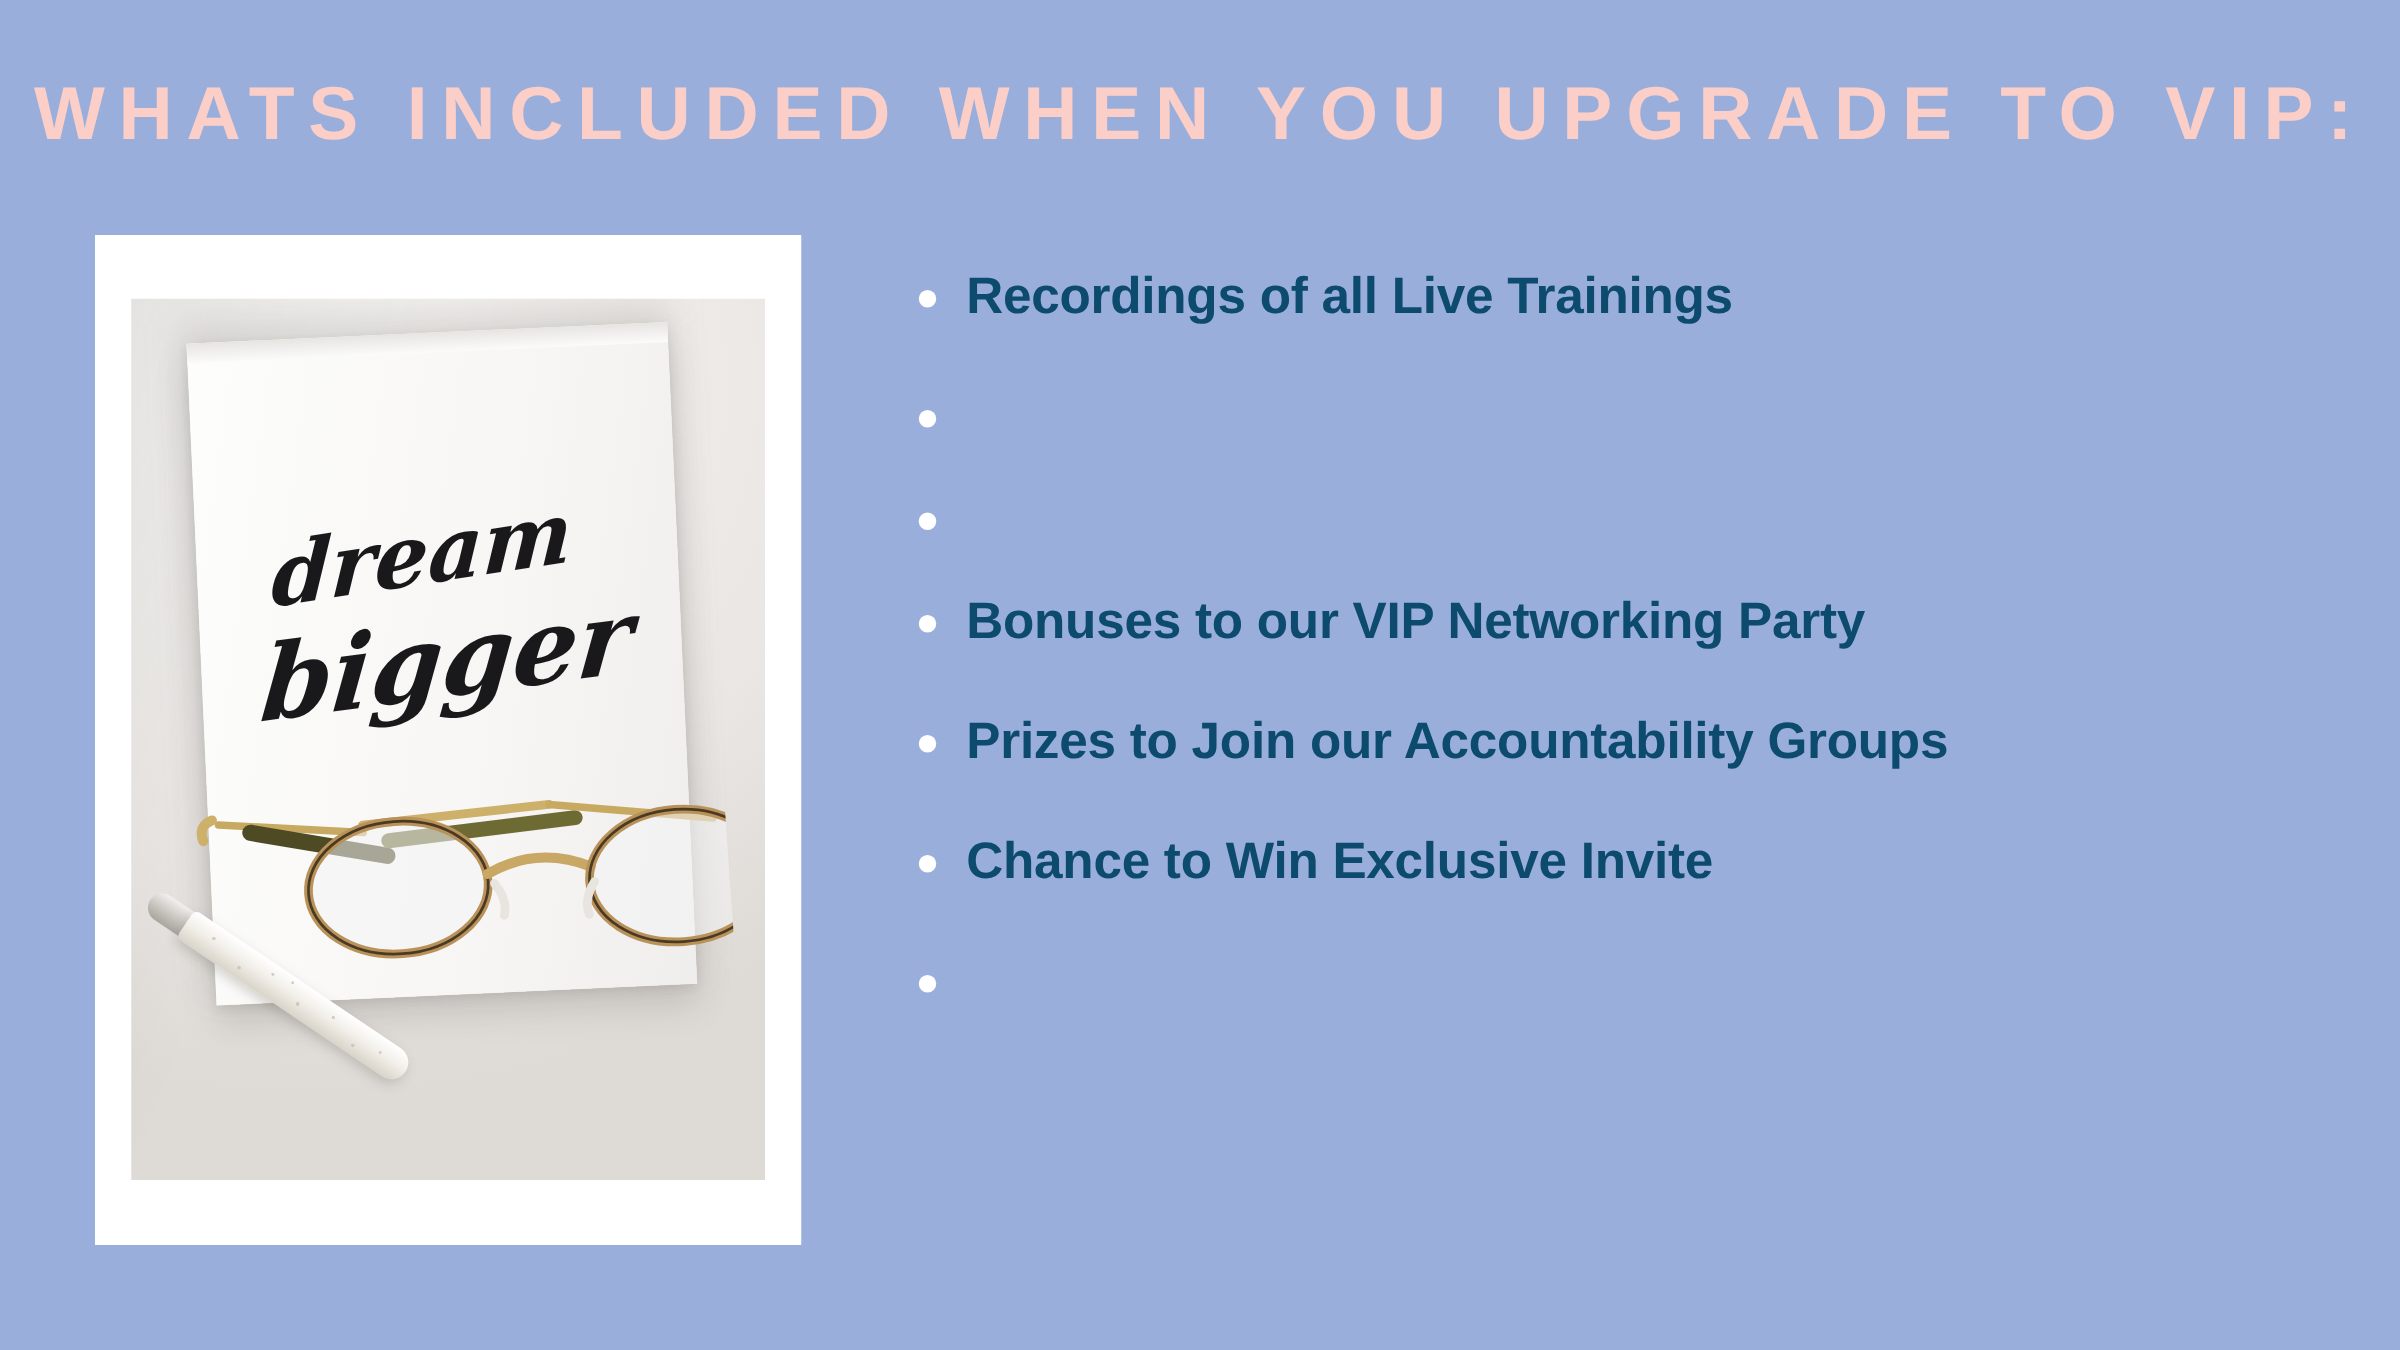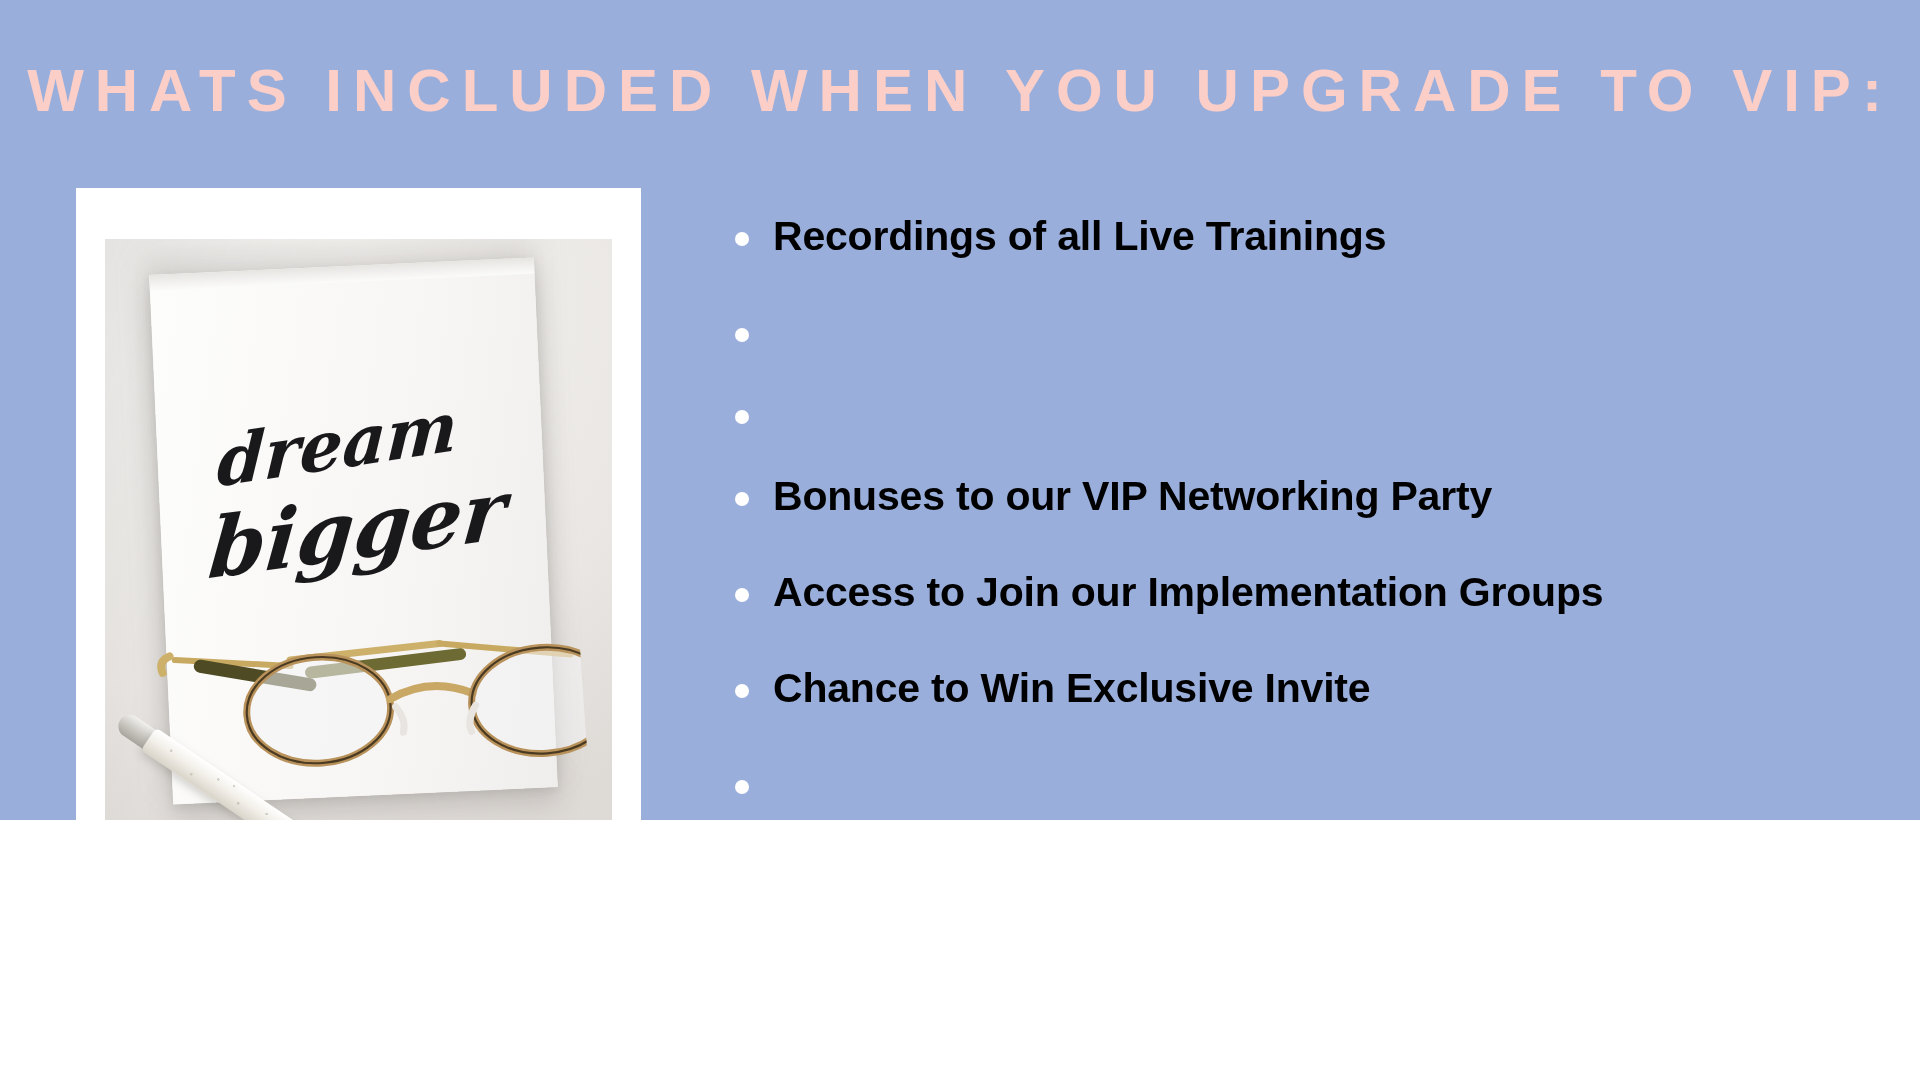--- a/index.html
+++ b/index.html
@@ -8,21 +8,21 @@
   }
   body {
     width: 1920px;
     height: 1080px;
     overflow: hidden;
     font-family: "Liberation Sans", sans-serif;
   }
   .slide {
     position: relative;
     width: 1920px;
-    height: 820px;
+    height: 1080px;
     background: #9aaedb;
     overflow: hidden;
   }
 
   
   .title {
     position: absolute;
     left: 0;
     top: 58px;
     width: 1920px;
@@ -183,21 +183,21 @@
   .bullets {
     position: absolute;
     left: 735px;
     top: 212px;
     width: 1140px;
   }
   .bullet-item {
     display: flex;
     align-items: flex-start;
     margin-bottom: 48px;
-    color: #000000;
+    color: #0c4a6e;
   }
   .bullet-item:last-child { margin-bottom: 0; }
   .bullet-dot {
     width: 14px;
     height: 14px;
     min-width: 14px;
     border-radius: 50%;
     background: #ffffff;
     margin-top: 20px;
     margin-right: 24px;
@@ -271,21 +271,21 @@
     </div>
     <div class="bullet-item">
       <span class="bullet-dot"></span>
     </div>
     <div class="bullet-item">
       <span class="bullet-dot"></span>
       <span class="bullet-text">Bonuses to our VIP Networking Party</span>
     </div>
     <div class="bullet-item">
       <span class="bullet-dot"></span>
-      <span class="bullet-text">Access to Join our Implementation Groups</span>
+      <span class="bullet-text">Prizes to Join our Accountability Groups</span>
     </div>
     <div class="bullet-item">
       <span class="bullet-dot"></span>
       <span class="bullet-text">Chance to Win Exclusive Invite</span>
     </div>
     <div class="bullet-item">
       <span class="bullet-dot"></span>
     </div>
   </div>
 

